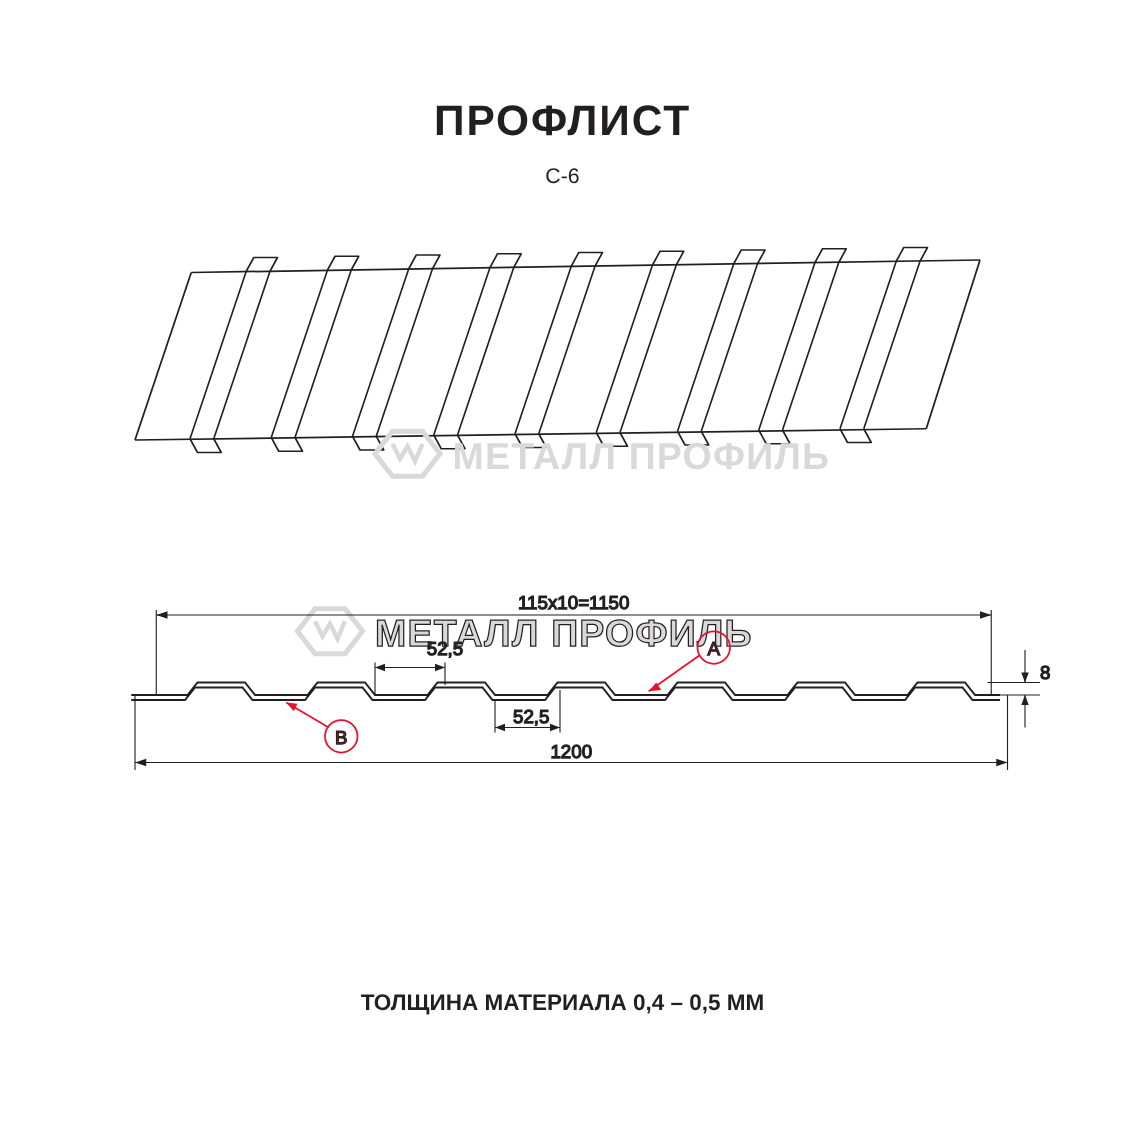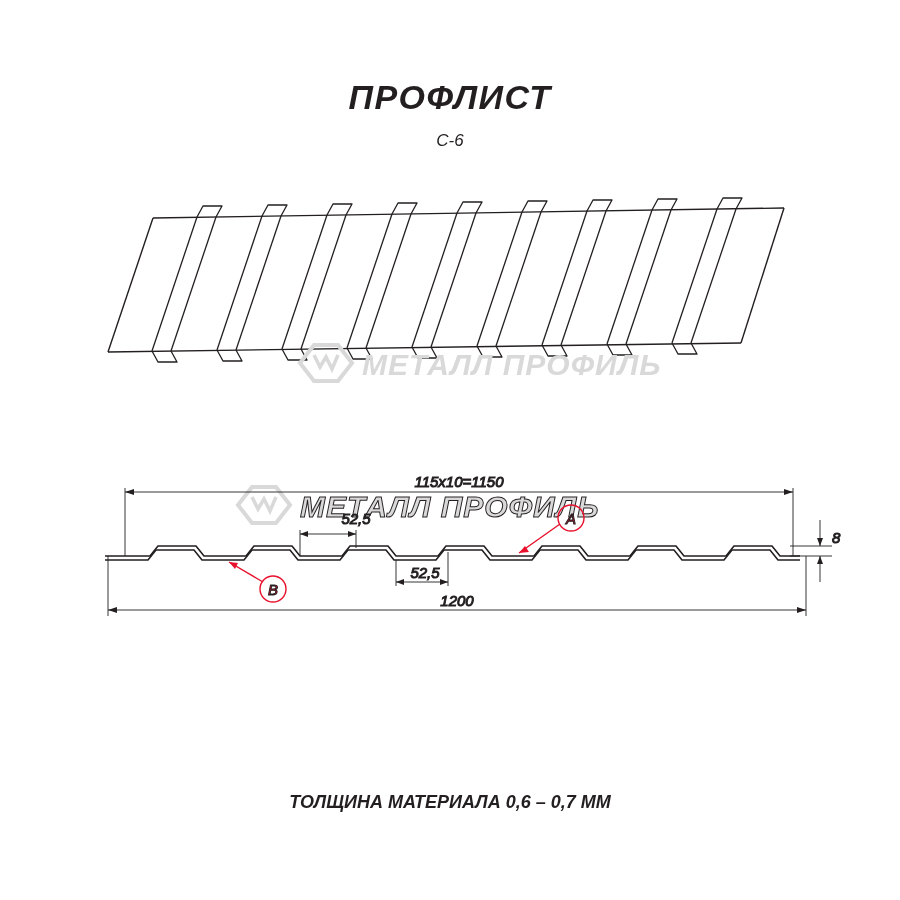--- a/index.html
+++ b/index.html
@@ -12,21 +12,20 @@
     height: 900px;
     position: relative;
     font-family: "Liberation Sans", sans-serif;
     color: #231f20;
     overflow: hidden;
   }
   .page {
     position: relative;
     width: 900px;
     height: 692px;
-    font-style: italic;
   }
   .title {
     position: absolute;
     top: 78px;
     left: 0;
     width: 900px;
     text-align: center;
     font-size: 34px;
     font-weight: bold;
     letter-spacing: 1.5px;
@@ -237,15 +236,15 @@
       <g stroke="#e8112d" stroke-width="1.4">
         <circle cx="273" cy="589" r="13" fill="none"></circle>
         <path d="M263 582 L229 562" fill="none"></path>
         <path d="M229 562 l9 1 l-3 6 z" fill="#e8112d" stroke="none"></path>
       </g>
       <text class="callout-text" x="273" y="595" text-anchor="middle">B</text>
 
     </g>
   </svg>
 
-  <div class="footer">ТОЛЩИНА МАТЕРИАЛА 0,6 – 0,7 ММ</div>
+  <div class="footer">ТОЛЩИНА МАТЕРИАЛА 0,4 – 0,5 ММ</div>
 
 </div>
 
 </body></html>

